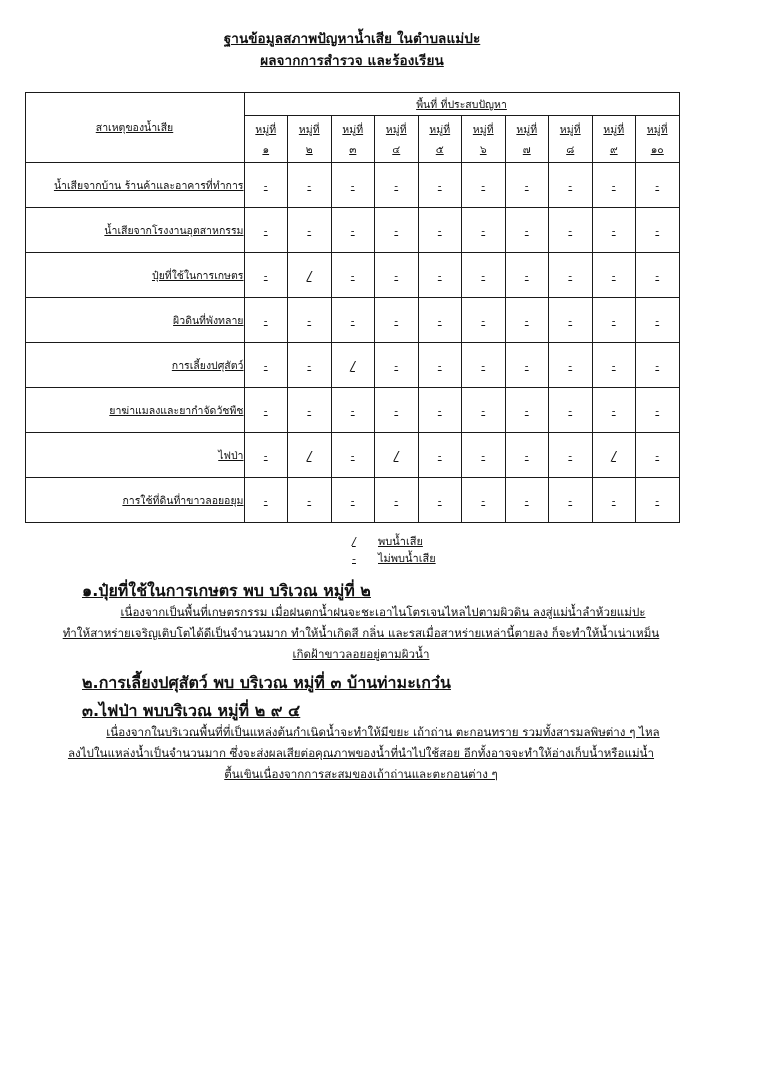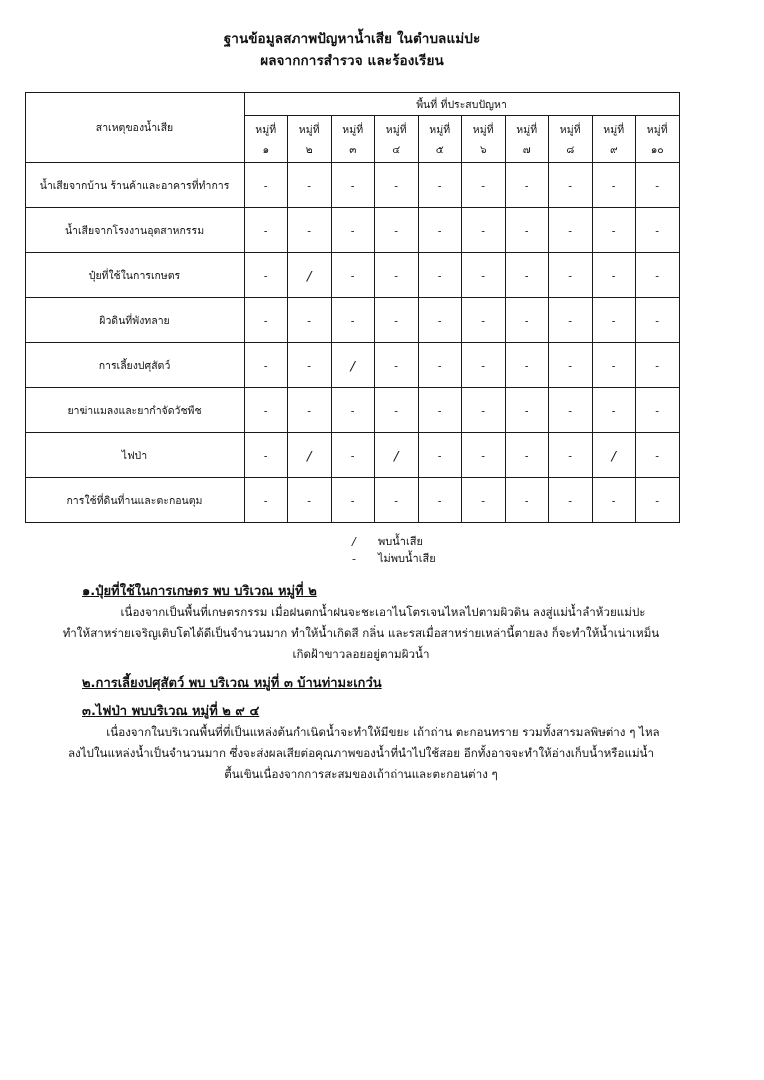--- a/index.html
+++ b/index.html
@@ -14,20 +14,21 @@
     color: #111111;
     position: relative;
     overflow: hidden;
   }
   .page {
     width: 704px;
     height: 1080px;
     position: relative;
     box-sizing: border-box;
     padding: 0;
+    text-decoration: underline;
   }
   .title-block {
     text-align: center;
     padding-top: 28px;
   }
   .title-line {
     font-size: 13.5px;
     font-weight: bold;
     line-height: 20px;
     letter-spacing: 0.1px;
@@ -73,21 +74,21 @@
     line-height: 15px;
     margin-top: 12px;
   }
   th.moo-col .moo-label { display: block; }
   th.moo-col .moo-num { display: block; padding-top: 5px; }
   td.cause-cell {
     font-size: 10.5px;
     height: 44px;
     padding-left: 6px;
     padding-right: 3px;
-    text-align: center;
+    text-align: right;
     vertical-align: top;
     padding-top: 7px;
     line-height: 14px;
     margin-top: 8px;
   }
   td.mark-cell {
     text-align: center;
     font-size: 12px;
     vertical-align: top;
     padding-top: 7px;
@@ -115,21 +116,21 @@
   }
   .legend-sym.dash { font-style: normal; }
   .legend-text { display: inline-block; }
   .body-sections {
     margin-top: 14px;
     padding-left: 62px;
     padding-right: 44px;
   }
   .section { margin-bottom: 8px; }
   .section-heading {
-    font-size: 13px;
+    font-size: 16px;
     font-weight: bold;
     text-decoration: underline;
     padding-left: 20px;
     line-height: 20px;
   }
   .section-para {
     font-size: 11.6px;
     line-height: 21px;
     text-indent: 44px;
     text-align: center;
@@ -281,21 +282,21 @@
           <td class="mark-cell"><span class="mark-dash">-</span></td>
           <td class="mark-cell"><span class="mark-slash">/</span></td>
           <td class="mark-cell"><span class="mark-dash">-</span></td>
           <td class="mark-cell"><span class="mark-dash">-</span></td>
           <td class="mark-cell"><span class="mark-dash">-</span></td>
           <td class="mark-cell"><span class="mark-dash">-</span></td>
           <td class="mark-cell"><span class="mark-slash">/</span></td>
           <td class="mark-cell"><span class="mark-dash">-</span></td>
         </tr>
         <tr>
-          <td class="cause-cell">การใช้ที่ดินที่านและตะกอนตุม</td>
+          <td class="cause-cell">การใช้ที่ดินที่าขาวลอยอยุม</td>
           <td class="mark-cell"><span class="mark-dash">-</span></td>
           <td class="mark-cell"><span class="mark-dash">-</span></td>
           <td class="mark-cell"><span class="mark-dash">-</span></td>
           <td class="mark-cell"><span class="mark-dash">-</span></td>
           <td class="mark-cell"><span class="mark-dash">-</span></td>
           <td class="mark-cell"><span class="mark-dash">-</span></td>
           <td class="mark-cell"><span class="mark-dash">-</span></td>
           <td class="mark-cell"><span class="mark-dash">-</span></td>
           <td class="mark-cell"><span class="mark-dash">-</span></td>
           <td class="mark-cell"><span class="mark-dash">-</span></td>

